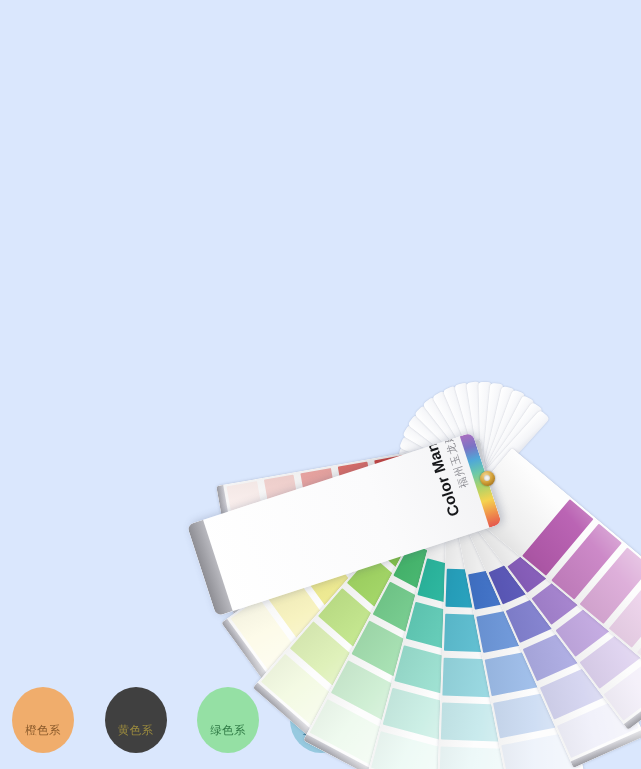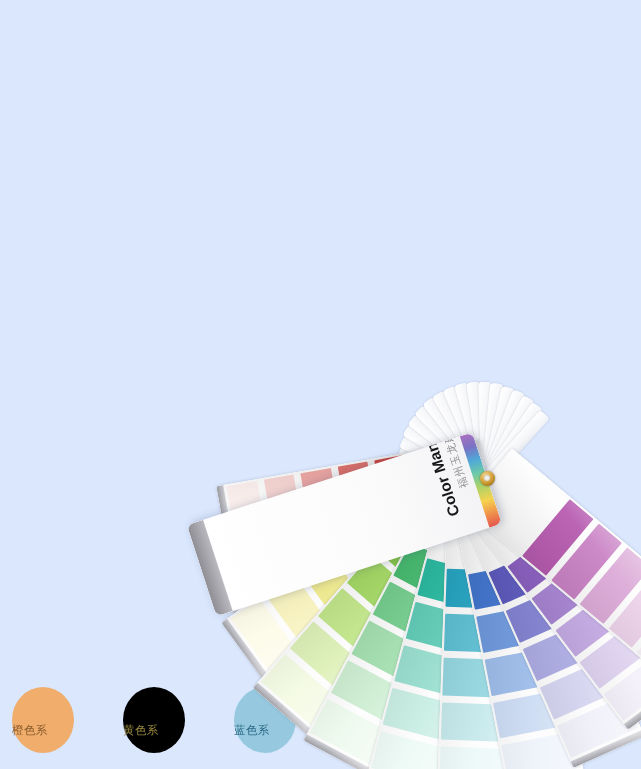--- a/index.html
+++ b/index.html
@@ -85,21 +85,21 @@
   }
 
   
   #swatchRow{
     position:absolute;left:0;bottom:0;width:641px;height:99px;
     display:flex;align-items:center;justify-content:space-between;
     padding:0 12px;box-sizing:border-box;
   }
   .swatch{
     width:62px;height:66px;border-radius:50%;
-    display:flex;align-items:center;
+    display:flex;align-items:center;justify-content:center;
     flex:0 0 auto;
   }
   .swatch span{
     font-size:11.5px;letter-spacing:.4px;
     transform:translateY(11px);
     white-space:nowrap;
   }
 </style>
 </head>
 <body>
@@ -245,22 +245,25 @@
       <div id="coverRainbow"></div>
     </div>
 
     <div id="rivet" style="left: 479.5px; top: 470.5px; z-index: 80;"></div>
   </div>
 
   <div id="swatchRow">
       <div class="swatch" style="background: rgb(240, 173, 108);">
         <span style="color: rgb(138, 90, 43);">橙色系</span>
       </div>
-      <div class="swatch" style="background: #000000;">
+      <div class="swatch" style="background: #404040;">
         <span style="color: rgb(154, 138, 62);">黄色系</span>
+      </div>
+      <div class="swatch" style="background: rgb(149, 224, 164);">
+        <span style="color: rgb(47, 122, 69);">绿色系</span>
       </div>
       <div class="swatch" style="background: rgb(150, 201, 223);">
         <span style="color: rgb(44, 106, 134);">蓝色系</span>
       </div>
       <div class="swatch" style="background: rgb(211, 168, 224);">
         <span style="color: rgb(122, 63, 149);">紫色系</span>
       </div>
       <div class="swatch" style="background: rgb(213, 209, 206);">
         <span style="color: rgb(85, 81, 78);">中性系</span>
       </div>

